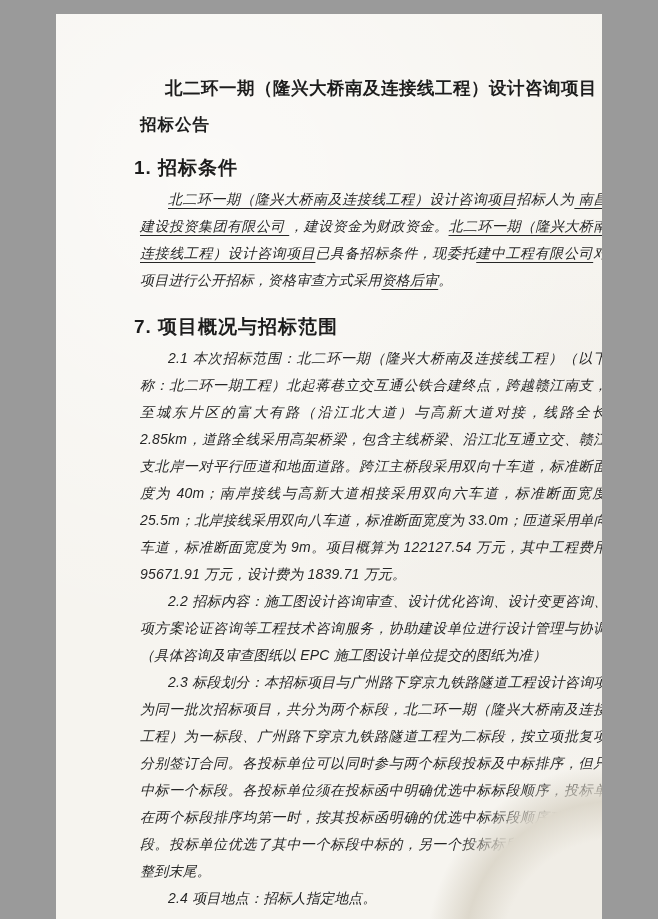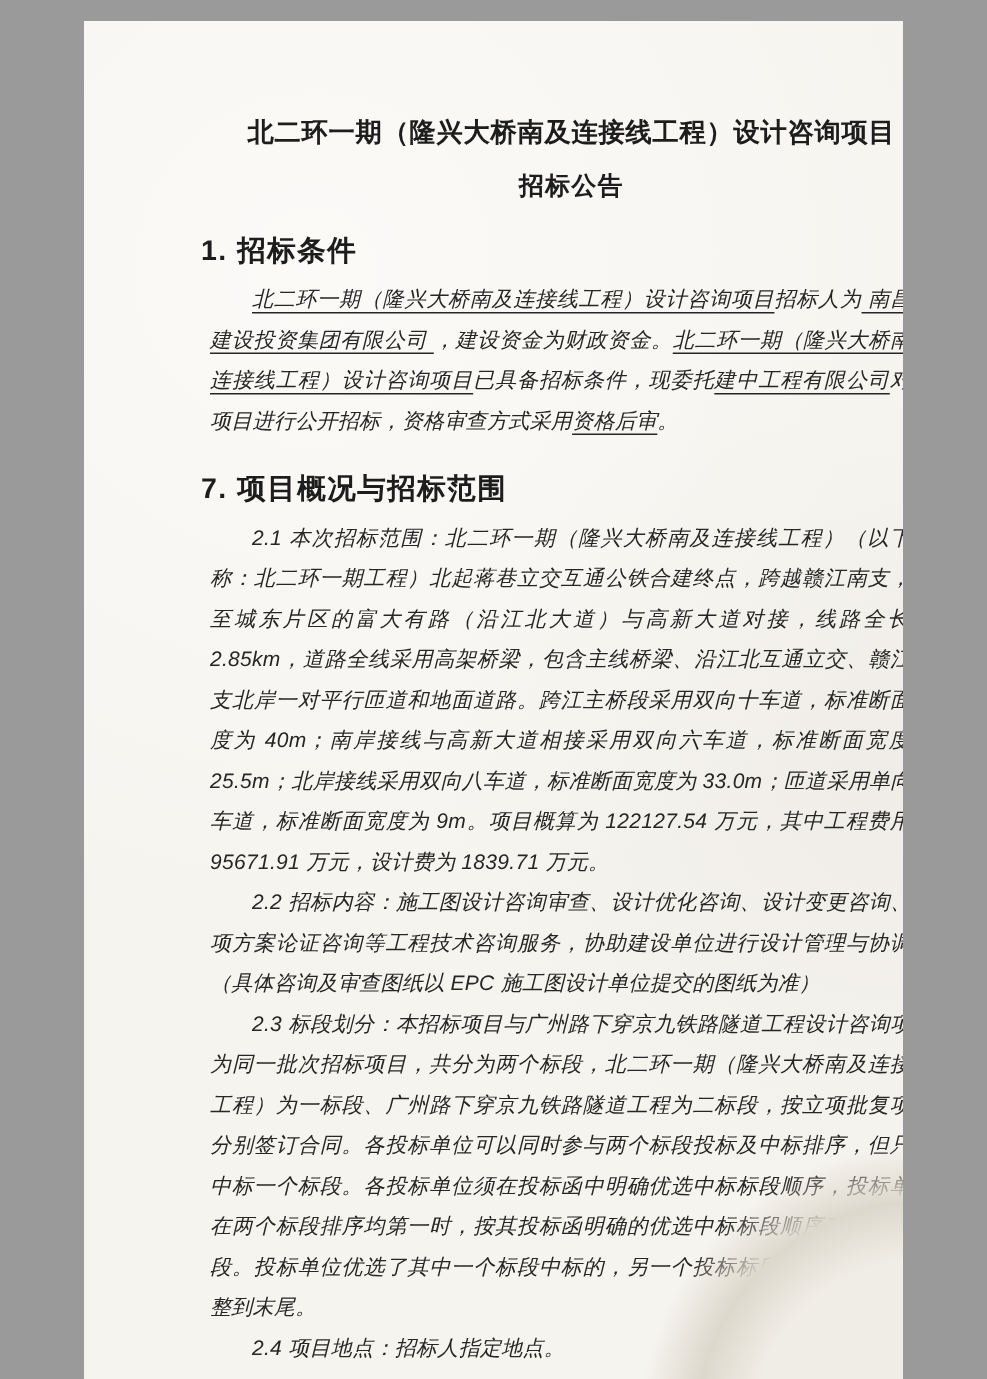--- a/index.html
+++ b/index.html
@@ -15,21 +15,21 @@
     font-family:"Liberation Sans","DejaVu Sans",sans-serif;
     color:#242424;
   }
   .doc{position:absolute;left:84px;top:62px;width:482px;}
   .title{
     margin:0;font-size:17.5px;line-height:24px;font-weight:700;
     text-align:center;letter-spacing:.5px;color:#1d1d1d;
   }
   .subtitle{
     margin:13px 0 0 0;font-size:16.5px;line-height:22px;font-weight:700;
-    text-align:center;letter-spacing:1px;color:#1d1d1d;
+    letter-spacing:1px;color:#1d1d1d;
   }
   .docnum{
     margin:13px 0 0 0;font-size:16px;line-height:22px;font-weight:700;
     text-align:center;letter-spacing:.5px;color:#1d1d1d;
   }
   .sec-heading{
     margin:22px 0 8px -6px;font-size:19px;line-height:21px;font-weight:700;
     letter-spacing:1px;color:#1d1d1d;
   }
   .para{

